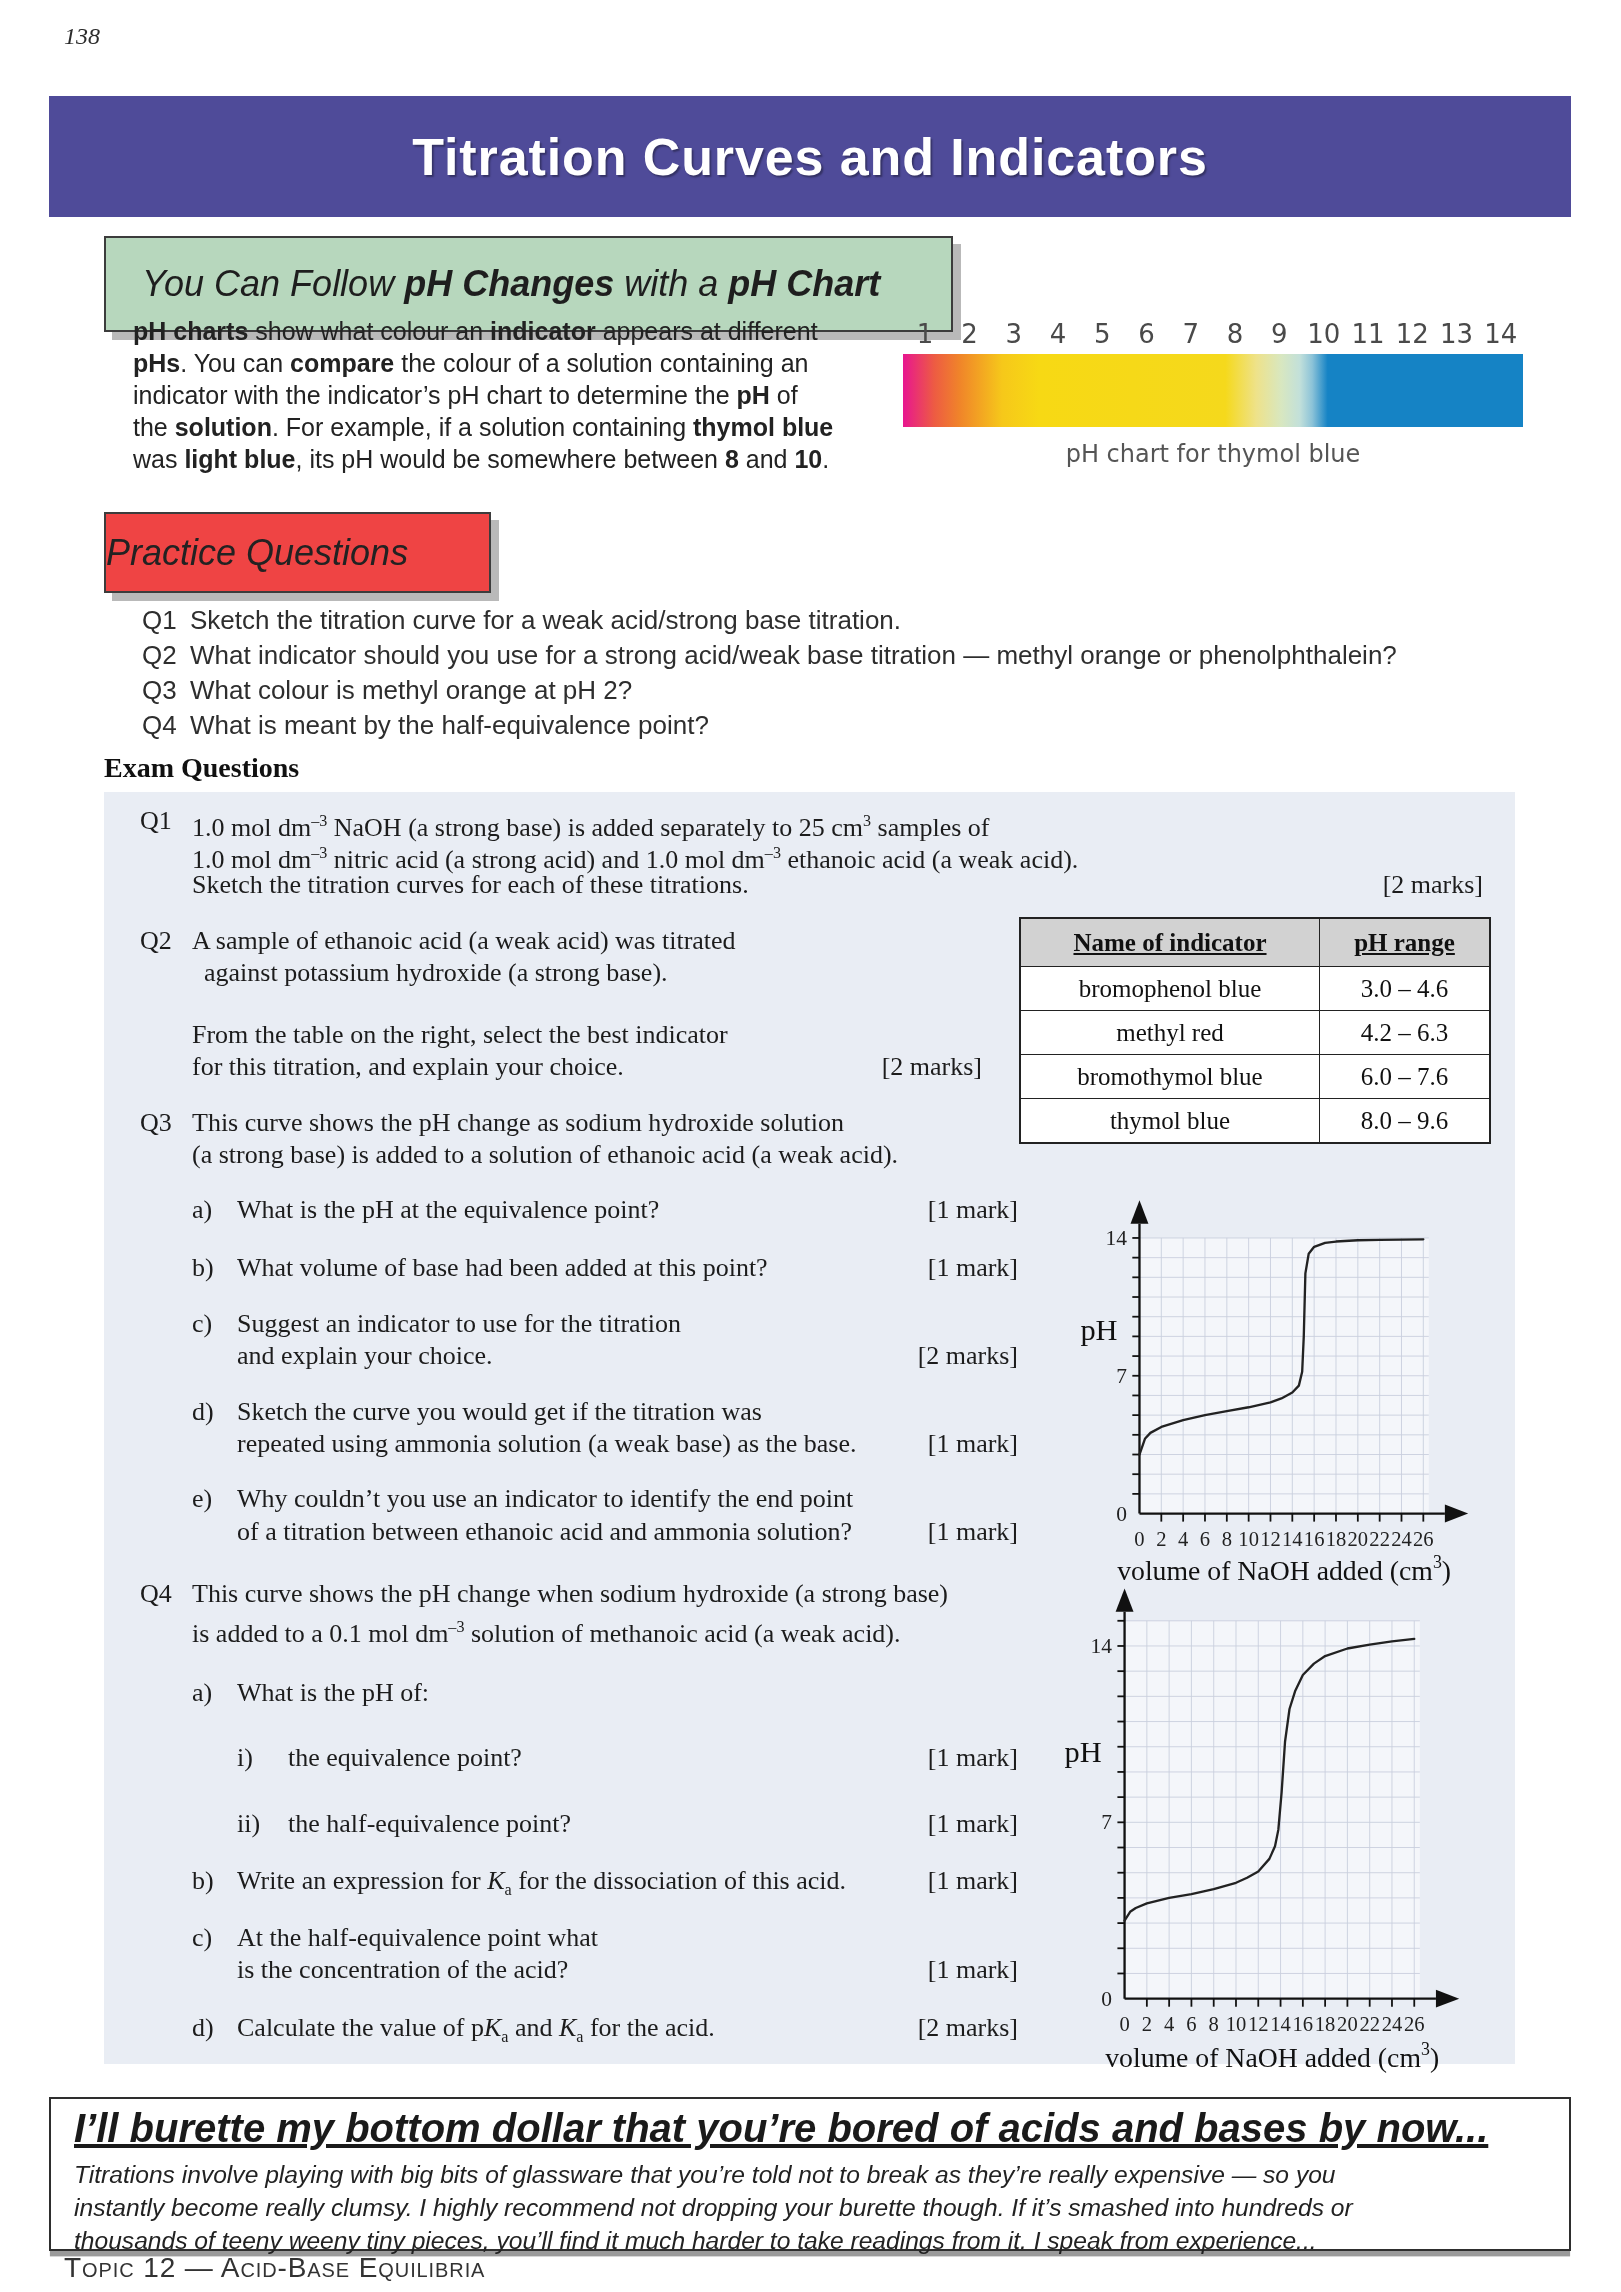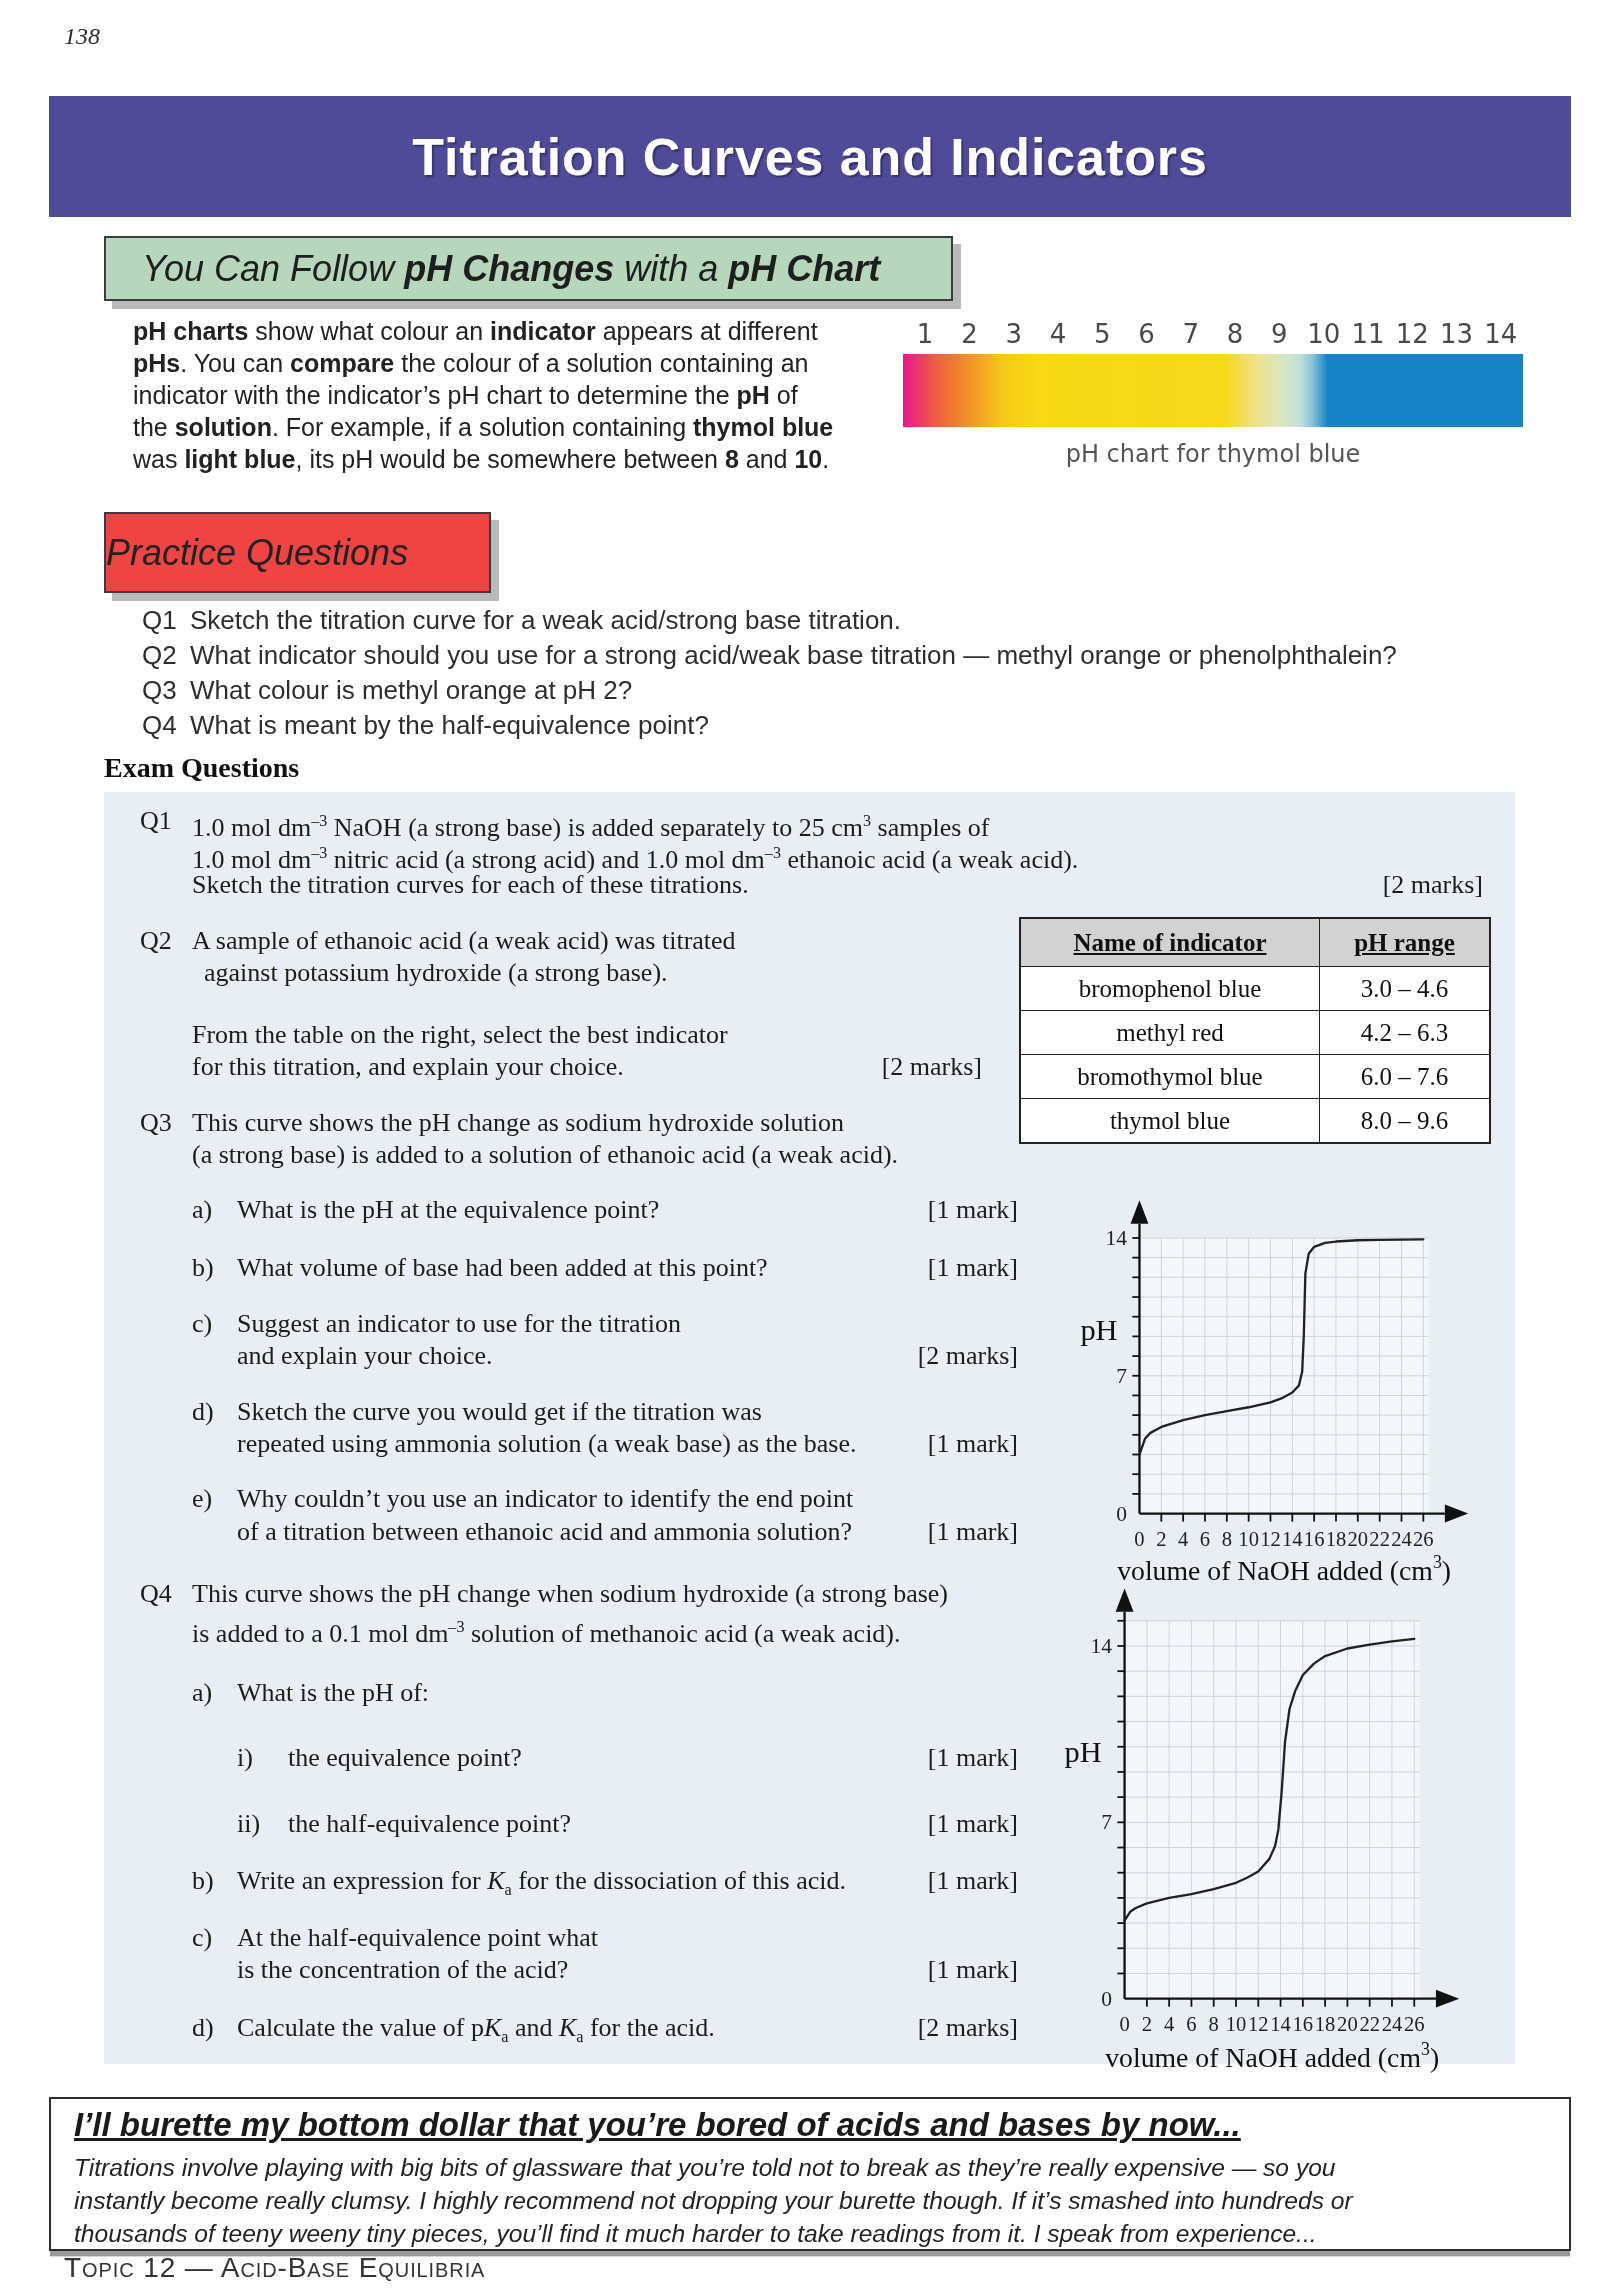--- a/index.html
+++ b/index.html
@@ -9,21 +9,21 @@
 
   #page-number{left:64px;top:23px;font-family:"Liberation Serif",serif;font-style:italic;
                font-size:24px;color:#2b2b2b;}
 
   #banner{left:49px;top:96px;width:1522px;height:121px;background:#4f4b99;
           display:flex;align-items:center;justify-content:center;}
   #banner .t{color:#ffffff;font-weight:bold;font-size:52px;letter-spacing:0.9px;
              text-shadow:1.8px 1.8px 1.8px rgba(0,0,0,.35);}
 
   .callout{border:2.7px solid #3c3c3c;box-shadow:8px 8px 0 #b9b9b9;}
-  #green-box{left:104px;top:236px;width:849px;height:65px;background:#b7d7bd;
+  #green-box{left:104px;top:236px;width:849px;height:96px;background:#b7d7bd;
              display:flex;align-items:center;padding-left:36px;box-sizing:border-box;}
   #green-box .t{font-style:italic;font-size:36px;color:#1e1e1e;white-space:nowrap;}
 
   #intro{left:133px;top:315px;width:788px;}
   .intro-line{font-size:25px;line-height:32px;color:#222;white-space:nowrap;}
 
   #ph-chart{left:903px;top:319px;width:620px;}
   #ph-scale{display:flex;width:100%;height:30px;}
   #ph-scale span{flex:1;text-align:center;font-size:26px;color:#4a4a4a;font-family:"DejaVu Sans",sans-serif;}
   #ph-bar{margin-top:5.4px;height:73px;width:100%;}
@@ -54,21 +54,21 @@
   #indicator-table td{height:41px;}
   .col-name{width:296px;} .col-range{width:167px;}
   #indicator-table{border:2.7px solid #222;}
 
   .graph{position:absolute;}
   svg text{user-select:none;}
 
   #joke-box{left:49px;top:2097px;width:1522px;height:154px;background:#ffffff;
             border:2.7px solid #2e2e2e;box-shadow:0 6.3px 0 -0.9px #9a9a9a;
             padding:7.2px 23px;box-sizing:border-box;}
-  #joke-title{font-weight:bold;font-style:italic;font-size:33px;color:#1a1a1a;
+  #joke-title{font-weight:bold;font-style:italic;font-size:40px;color:#1a1a1a;
               text-decoration:underline;white-space:nowrap;}
   .joke-line{font-style:italic;font-size:24.6px;line-height:33px;color:#222;white-space:nowrap;}
 
   #footer{left:64px;top:2252px;font-variant:small-caps;font-size:28px;color:#333;
           letter-spacing:0.9px;font-family:"Liberation Sans",sans-serif;}
 </style>
 </head>
 <body>
 
 <div id="page">

